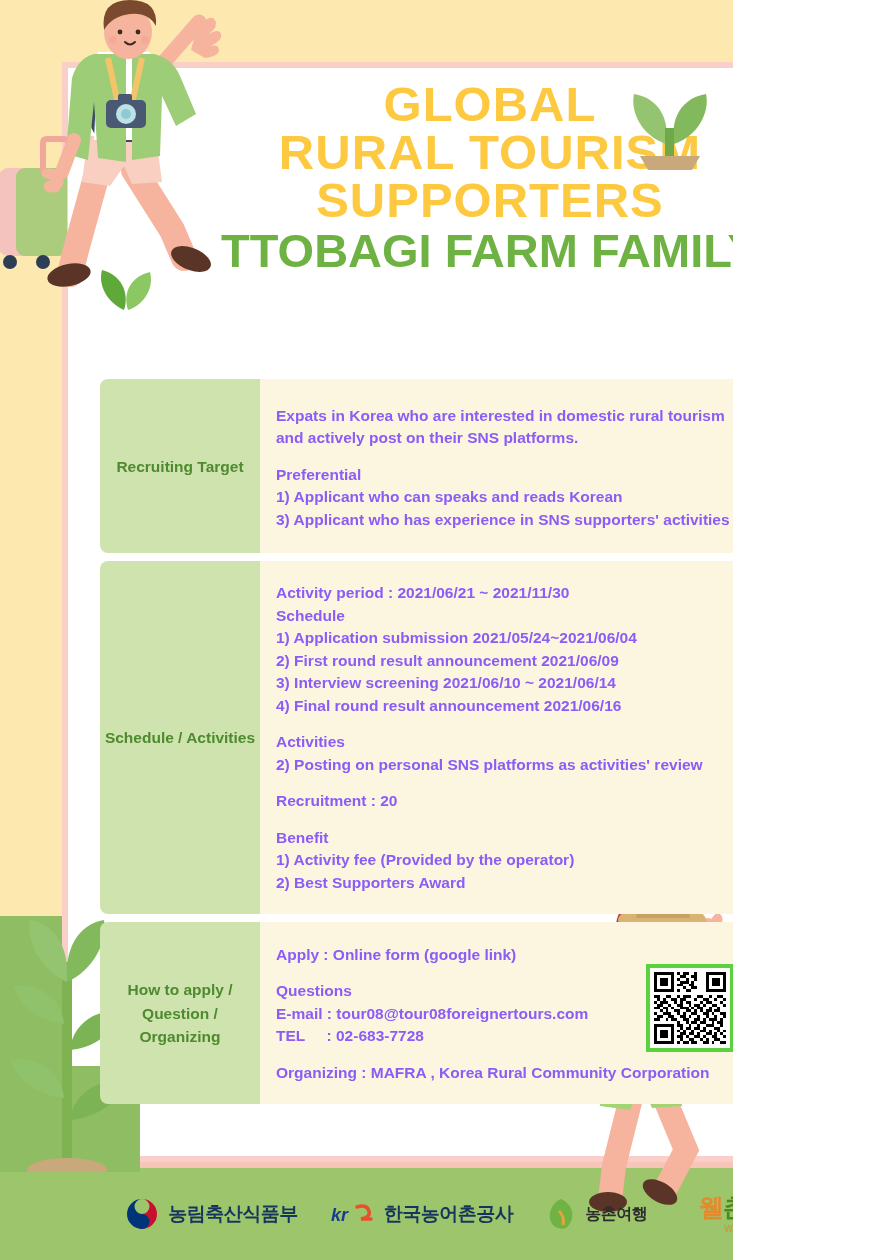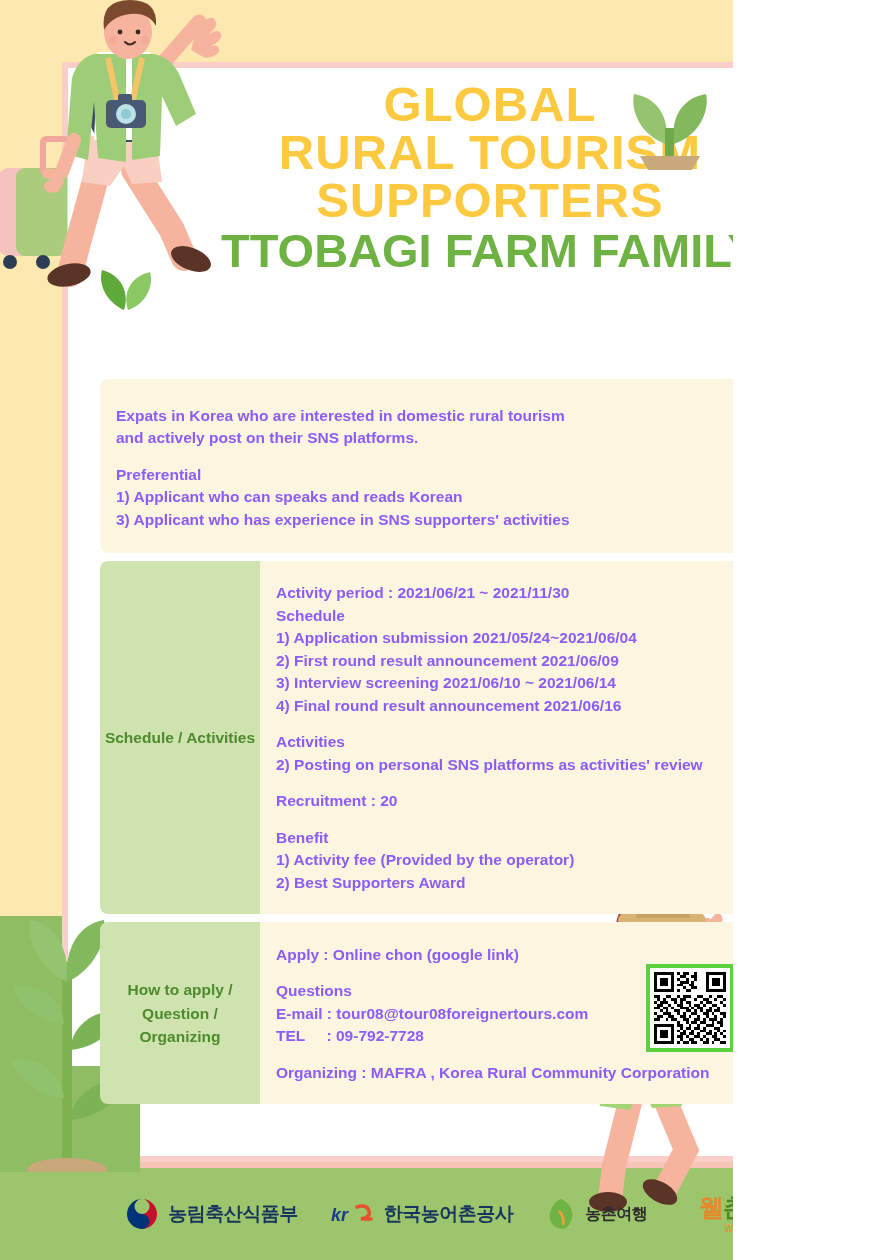--- a/index.html
+++ b/index.html
@@ -312,20 +312,21 @@
   </svg>
 
   <svg class="leaf-ttobagi" viewBox="0 0 58 42">
     <path d="M28 42 C10 34 2 16 6 2 C24 6 34 24 28 42 Z" fill="#5FA83A"></path>
     <path d="M32 42 C50 36 58 18 54 4 C36 8 26 24 32 42 Z" fill="#8BC864"></path>
   </svg>
 
   <div class="content-rows">
 
     <div class="row row-target">
+      <div class="row-label">Recruiting Target</div>
       <div class="row-body">
         <p>Expats in Korea who are interested in domestic rural tourism</p>
         <p>and actively post on their SNS platforms.</p>
         <div class="gap"></div>
         <p>Preferential</p>
         <p>1) Applicant who can speaks and reads Korean</p>
         <p>3) Applicant who has experience in SNS supporters' activities</p>
       </div>
     </div>
 
@@ -348,25 +349,25 @@
         <p>1) Activity fee (Provided by the operator)</p>
         <p>2) Best Supporters Award</p>
       </div>
     </div>
 
     <div class="row row-apply">
       <div class="row-label" style="white-space: pre-line;">How to apply  /
 Question  /
 Organizing</div>
       <div class="row-body">
-        <p>Apply : Online chon (google link)</p>
+        <p>Apply : Online form (google link)</p>
         <div class="gap"></div>
         <p>Questions</p>
         <p>E-mail : tour08@tour08foreignertours.com</p>
-        <p style="white-space: pre;">TEL     : 09-792-7728</p>
+        <p style="white-space: pre;">TEL     : 02-683-7728</p>
         <div class="gap"></div>
         <p>Organizing : MAFRA , Korea Rural Community Corporation</p>
 
         <div class="qr-wrap">
           <svg viewBox="0 0 25 25" shape-rendering="crispEdges">
             <rect width="25" height="25" fill="#fff"></rect>
             <g fill="#000">
               <rect x="0" y="0" width="7" height="1"></rect>
                 <rect x="0" y="6" width="7" height="1"></rect>
               <rect x="0" y="0" width="1" height="7"></rect>

